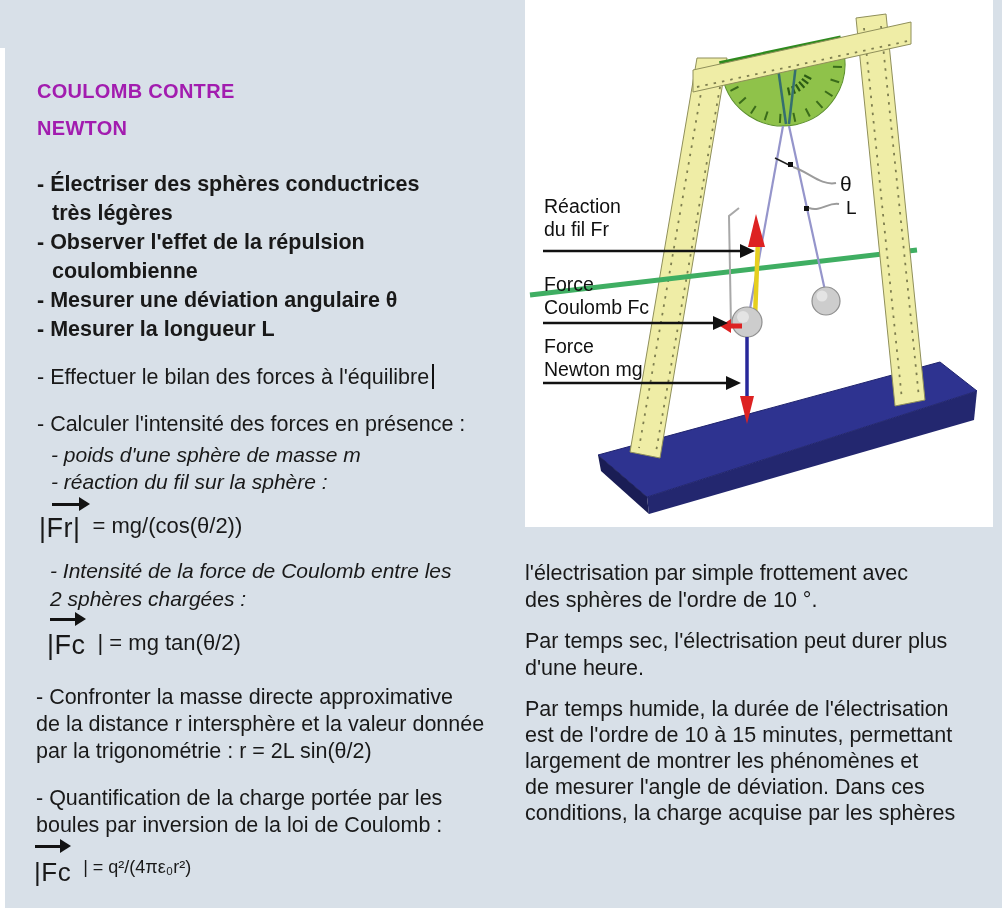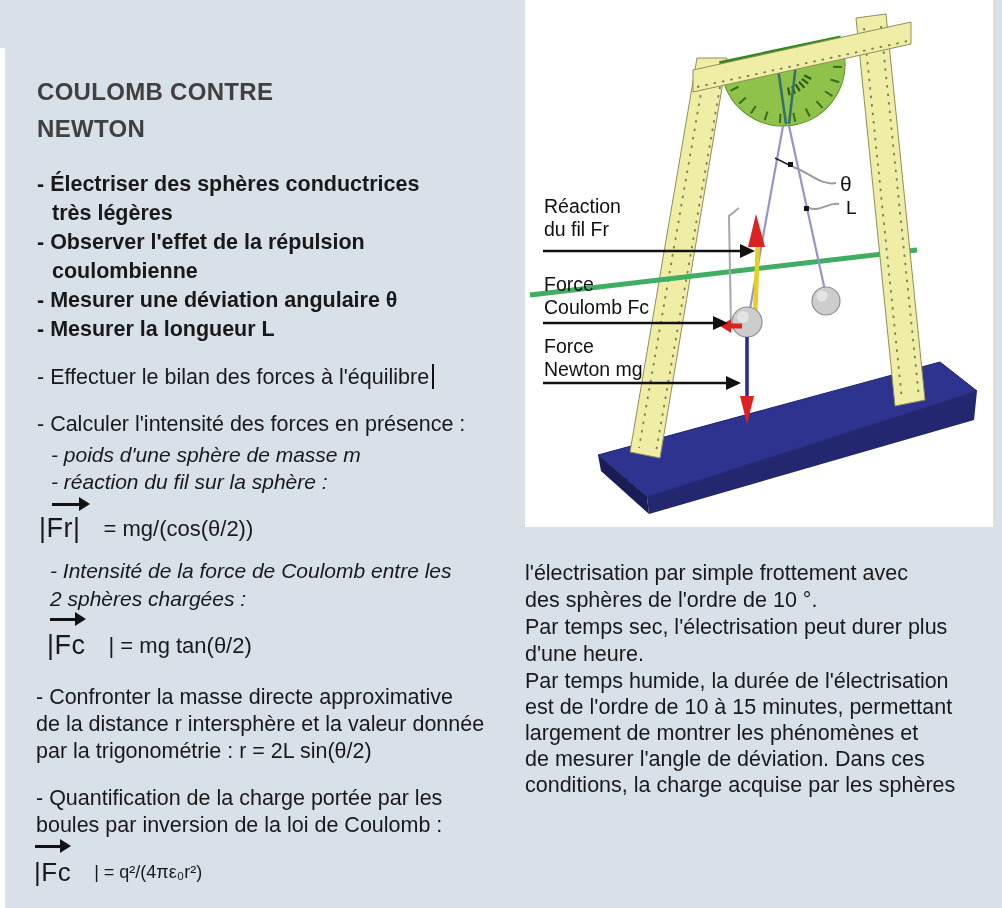--- a/index.html
+++ b/index.html
@@ -1,40 +1,40 @@
 <!DOCTYPE html>
 <html><head>
 <meta charset="utf-8">
 <style>
   html,body{margin:0;padding:0}
   body{width:1002px;height:908px;overflow:hidden;background:#d8e0e8;
        font-family:"Liberation Sans",sans-serif;color:#191919;position:relative}
   .abs{position:absolute}
   .line{white-space:nowrap}
   
-  .title{font-size:24px;line-height:37px;font-weight:800;letter-spacing:.3px;color:#404040}
+  .title{font-size:20px;line-height:37px;font-weight:800;letter-spacing:.3px;color:#a21caf}
   .objectives{font-size:21.5px;line-height:29px;font-weight:700}
   .objectives .indent{padding-left:15px}
   .para{font-size:21.5px;line-height:27px}
   .ital{font-size:21px;line-height:27px;font-style:italic}
-  .formula{display:flex;align-items:center;gap:23px;white-space:nowrap}
+  .formula{display:flex;align-items:flex-start;gap:12px;white-space:nowrap}
   .flhs{font-size:27px;font-weight:400;letter-spacing:.5px}
   .frhs{font-size:22px}
   .frhs-sm{font-size:18px}
   .vec{height:3.4px;background:#131313;position:absolute}
   .vec::after{content:"";position:absolute;right:-10px;top:-5.8px;width:0;height:0;
       border-left:11px solid #131313;border-top:7.5px solid transparent;border-bottom:7.5px solid transparent}
   .cursor{display:inline-block;width:2px;height:25px;background:#111;vertical-align:-5px;margin-left:3px}
   
   .panel{background:#ffffff}
   .rtext{font-size:21.5px}
   .rhead{font-weight:700;line-height:27px}
   .p1 .line,.p2 .line{line-height:27px}
   .p3 .line{line-height:26px}
-  .pgap{}
+  .pgap{margin-top:14px}
   .edge{background:#ffffff}
   svg text{font-family:"Liberation Sans",sans-serif}
 </style>
 </head>
 <body>
 
 <div class="abs edge" style="left:0;top:48px;width:5px;height:860px"></div>
 
 <div class="abs title" style="left:37px;top:73px">
   <div class="line">COULOMB CONTRE</div>

